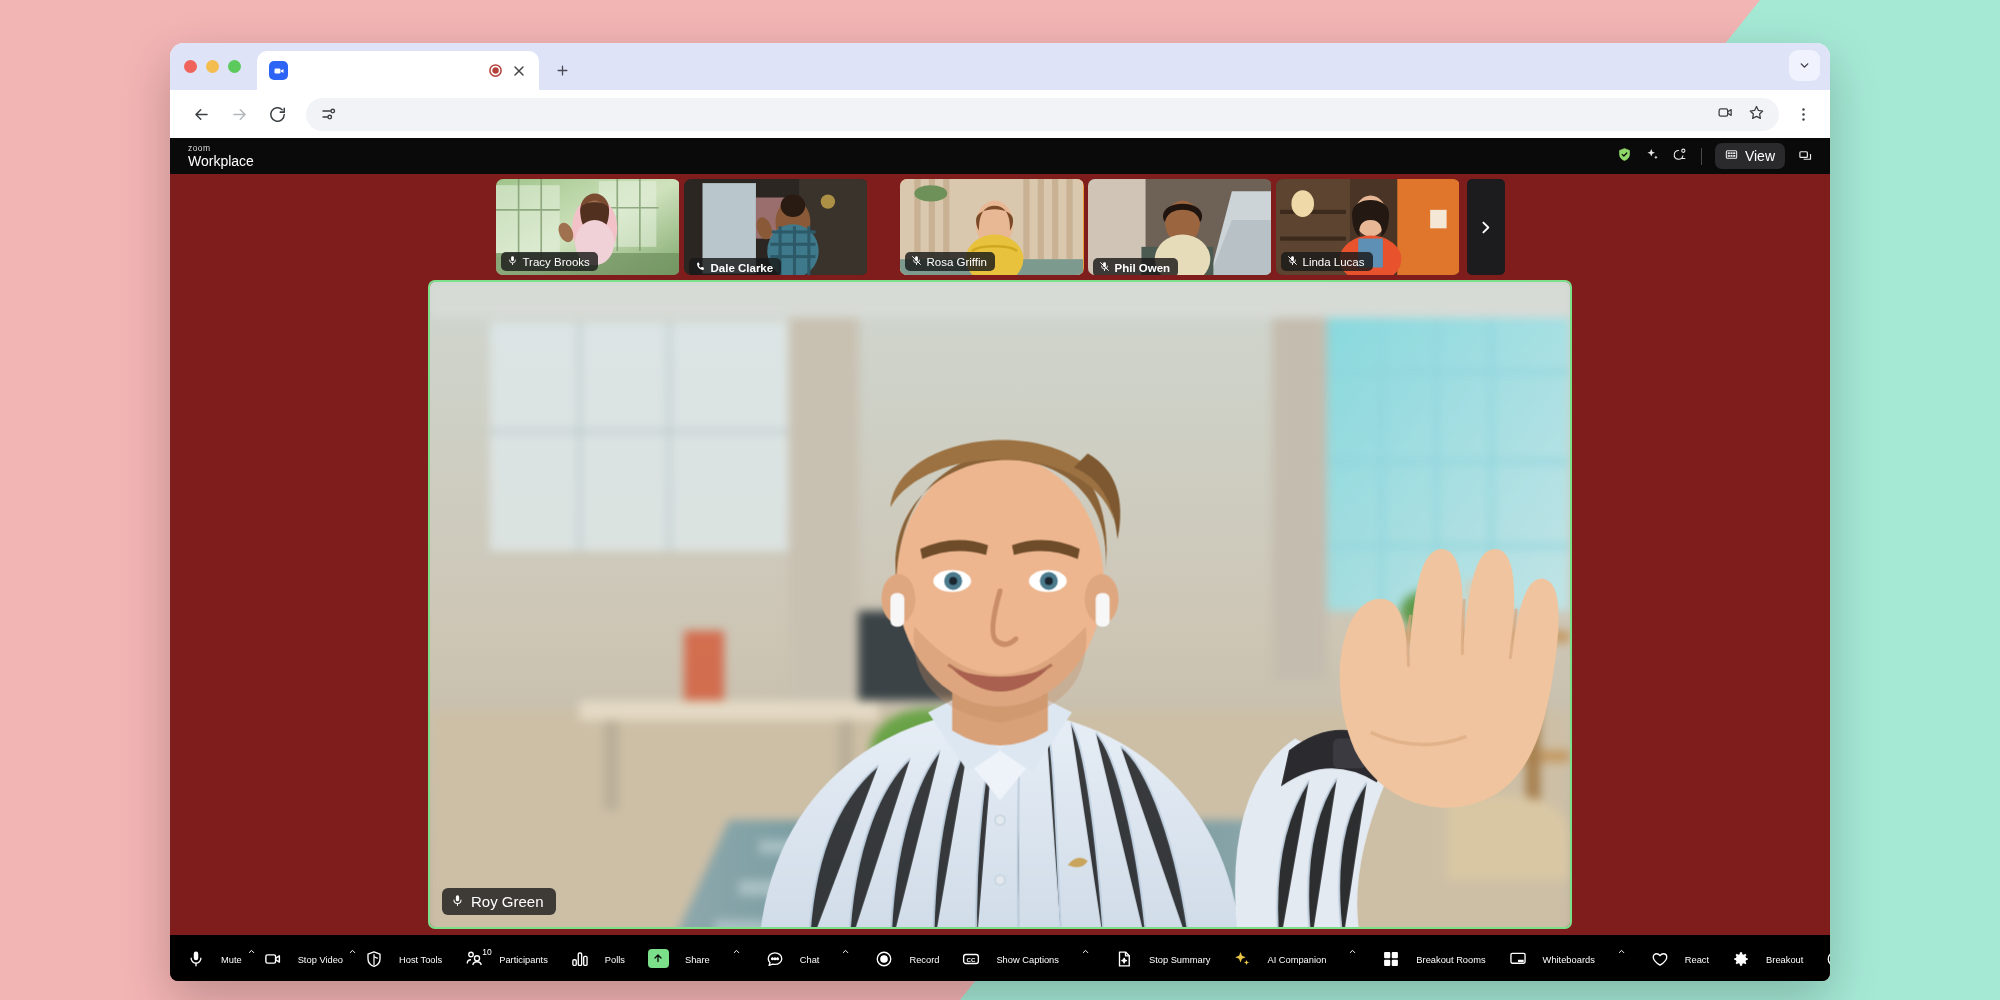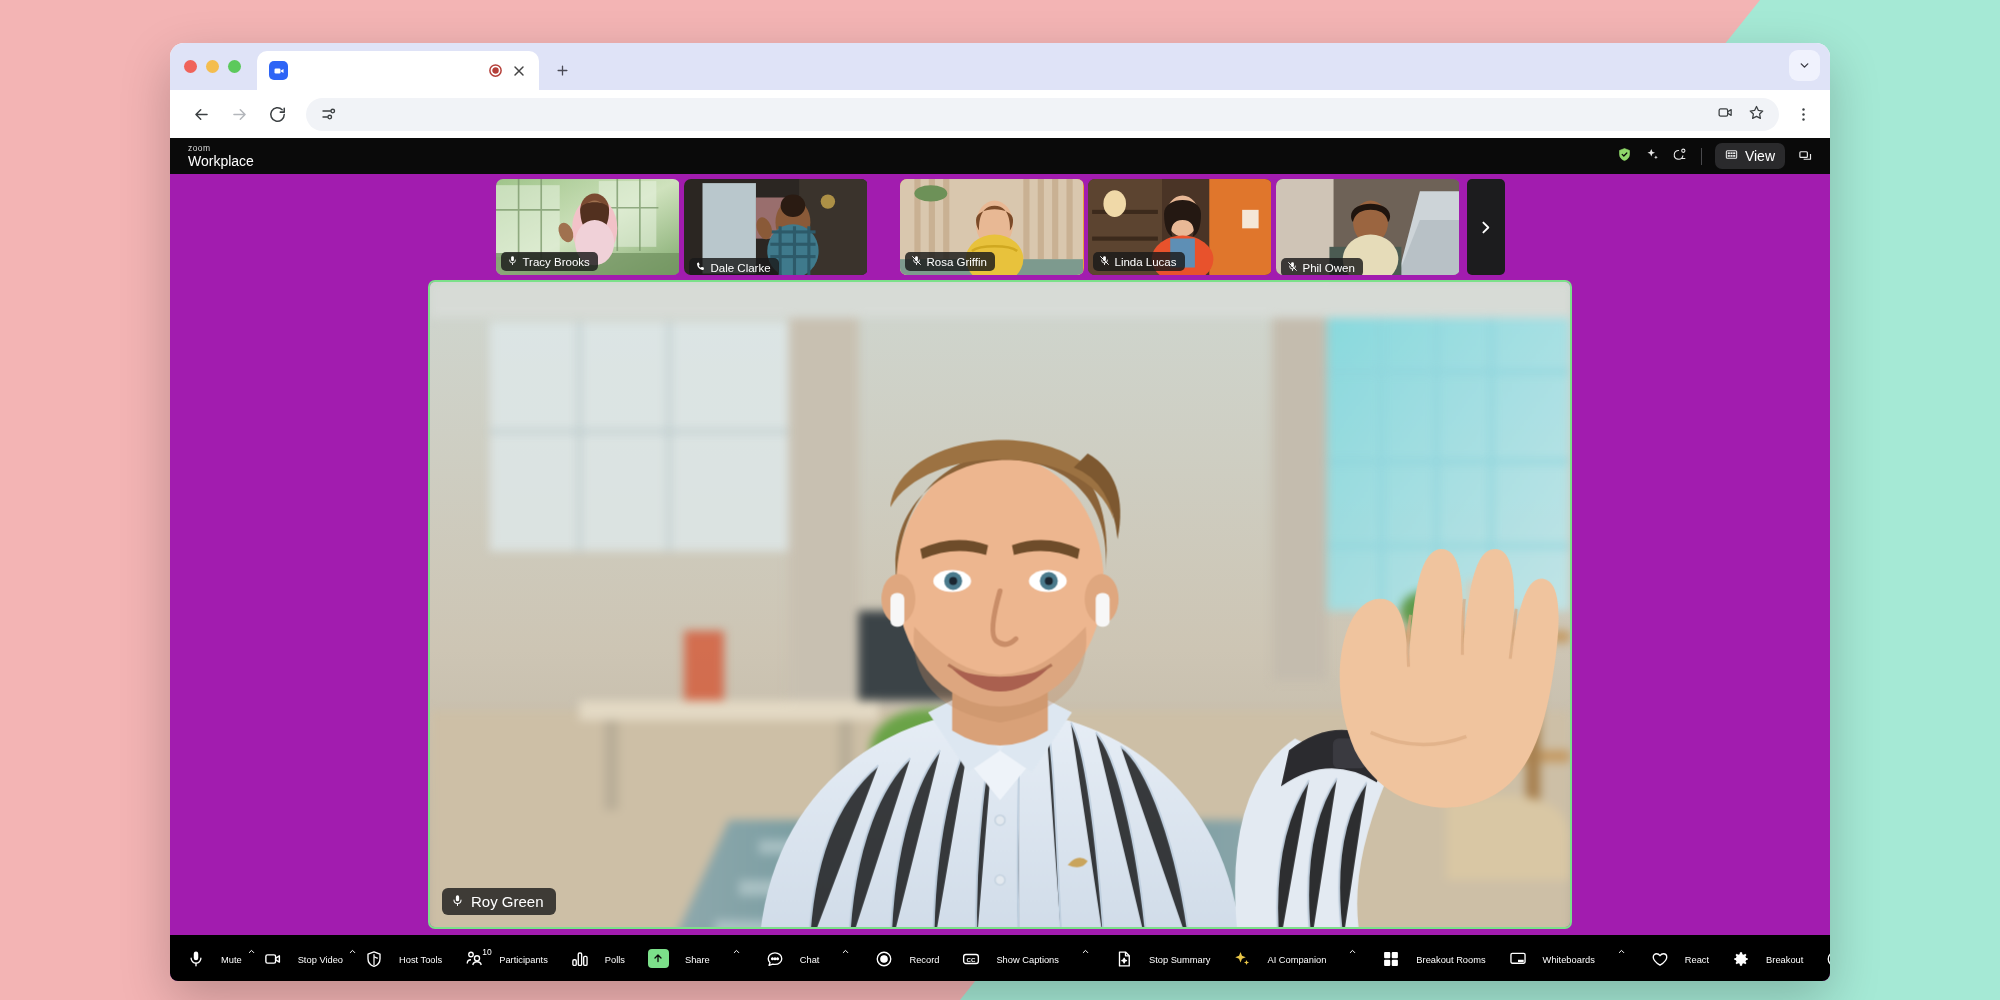--- a/index.html
+++ b/index.html
@@ -73,21 +73,21 @@
     gap: 10px; position: relative;
   }
   .omni-left { width: 18px; height: 18px; color: #3c4043; flex: none; }
   .omni-url { flex: 1; font-size: 12.5px; color: #3c4043; }
   .omni-right { display: flex; gap: 14px; align-items: center; color: #3c4043; }
   .omni-right svg { width: 17px; height: 17px; }
   .kebab { width: 22px; height: 31px; display: flex; align-items: center;
            justify-content: center; color: #3c4043; }
 
   
-  .zoomapp { flex: 1; background: #a21caf; position: relative; display: flex;
+  .zoomapp { flex: 1; background: #7f1d1d; position: relative; display: flex;
              flex-direction: column; }
 
   .zhead {
     height: 36px; display: flex; align-items: center; justify-content: space-between;
     padding: 0 16px 0 18px; background: #0a0a0a; flex: none;
   }
   .zlogo { line-height: 1; }
   .zlogo .z1 { font-size: 8.5px; color: #d8d8d8; letter-spacing: .4px; display: block; }
   .zlogo .z2 { font-size: 14px; color: #fff; display: block; margin-top: 2px; }
   .zhead-right { display: flex; align-items: center; gap: 13px; }
@@ -110,21 +110,21 @@
     overflow: hidden; flex: none;
   }
   .thumb.active { outline: 2.5px solid #e8a13a; outline-offset: -2.5px; margin-left: 28px; }
   .tlabel {
     position: absolute; left: 5px; bottom: 4px;
     background: rgba(26,26,26,.82); border-radius: 5px;
     display: flex; align-items: center; gap: 5px;
     padding: 3px 8px 3px 6px; color: #fff; font-size: 11.5px;
     white-space: nowrap; max-width: 95%;
   }
-  .tlabel.shift { bottom: -2px; }
+  .tlabel.shift { bottom: -2px; font-weight: bold; }
   .tlabel svg { width: 11px; height: 11px; flex: none; }
   .stripnext {
     width: 38px; height: 96px; background: #1c1c1e; border-radius: 5px;
     display: flex; align-items: center; justify-content: center; color: #fff;
     flex: none; margin-left: 3px;
   }
   .stripnext svg { width: 17px; height: 17px; }
 
   
   .stage { flex: 1; display: flex; justify-content: center; padding: 2px 0 6px 0; }
@@ -430,51 +430,20 @@
                 <path d="M12 17.5V21" stroke="currentColor" stroke-width="1.9" stroke-linecap="round"></path>
                 <path d="M3.5 3.5l17 17" stroke="currentColor" stroke-width="2.1" stroke-linecap="round"></path>
               </svg>
           </span>
           <span>Rosa Griffin</span>
         </div>
       </div>
 
       <div class="thumb">
         <svg class="ph" viewBox="0 0 179 96" preserveAspectRatio="none">
-          <rect width="179" height="96" fill="#4a3426"></rect>
-          <rect x="0" y="0" width="72" height="96" fill="#5c4430"></rect>
-          <g fill="#3c2a1c">
-              <rect x="4" y="30" width="64" height="4"></rect>
-              <rect x="4" y="56" width="64" height="4"></rect>
-            </g>
-          <rect x="118" y="0" width="61" height="96" fill="#e0762c"></rect>
-          <rect x="150" y="30" width="16" height="18" fill="#f5e7d6"></rect>
-          <ellipse cx="26" cy="24" rx="11" ry="13" fill="#f0d9a8"></ellipse>
-          <g>
-              <ellipse cx="92" cy="36" rx="16" ry="20" fill="#e8b896"></ellipse>
-              <path d="M74 34c0-18 36-18 36 0 0 12-3 20-8 22 3-10-2-16-10-16s-13 6-10 16c-5-2-8-10-8-22z" fill="#241812"></path>
-              <ellipse cx="92" cy="78" rx="30" ry="23" fill="#e8522c"></ellipse>
-              <path d="M80 58h24v28H80z" fill="#5e8fb5"></path>
-            </g>
-        </svg>
-        <div class="tlabel">
-          <span>
-            <svg viewBox="0 0 24 24" fill="currentColor">
-                <rect x="9" y="2.5" width="6" height="11" rx="3"></rect>
-                <path d="M5.5 11a6.5 6.5 0 0 0 13 0" fill="none" stroke="currentColor" stroke-width="1.9" stroke-linecap="round"></path>
-                <path d="M12 17.5V21" stroke="currentColor" stroke-width="1.9" stroke-linecap="round"></path>
-                <path d="M3.5 3.5l17 17" stroke="currentColor" stroke-width="2.1" stroke-linecap="round"></path>
-              </svg>
-          </span>
-          <span>Linda Lucas</span>
-        </div>
-      </div>
-
-      <div class="thumb">
-        <svg class="ph" viewBox="0 0 179 96" preserveAspectRatio="none">
           <rect width="179" height="96" fill="#6e6257"></rect>
           <rect x="0" y="0" width="56" height="96" fill="#cfc4b6"></rect>
           <path d="M118 96 L140 12 L179 12 L179 96z" fill="#cdd4d8"></path>
           <path d="M118 96 L140 40 L179 40 L179 96z" fill="#aab4ba" opacity=".6"></path>
           <rect x="52" y="66" width="70" height="30" fill="#4b5b52"></rect>
           <g>
               <ellipse cx="92" cy="42" rx="17" ry="21" fill="#9b6540"></ellipse>
               <path d="M73 36c0-16 38-16 38 0 0 4-2 6-2 6s-1-12-17-12-17 12-17 12-2-2-2-6z" fill="#1f140e"></path>
               <ellipse cx="92" cy="78" rx="27" ry="24" fill="#e6dcb9"></ellipse>
             </g>
@@ -482,20 +451,51 @@
         <div class="tlabel shift">
           <span>
             <svg viewBox="0 0 24 24" fill="currentColor">
                 <rect x="9" y="2.5" width="6" height="11" rx="3"></rect>
                 <path d="M5.5 11a6.5 6.5 0 0 0 13 0" fill="none" stroke="currentColor" stroke-width="1.9" stroke-linecap="round"></path>
                 <path d="M12 17.5V21" stroke="currentColor" stroke-width="1.9" stroke-linecap="round"></path>
                 <path d="M3.5 3.5l17 17" stroke="currentColor" stroke-width="2.1" stroke-linecap="round"></path>
               </svg>
           </span>
           <span>Phil Owen</span>
+        </div>
+      </div>
+
+      <div class="thumb">
+        <svg class="ph" viewBox="0 0 179 96" preserveAspectRatio="none">
+          <rect width="179" height="96" fill="#4a3426"></rect>
+          <rect x="0" y="0" width="72" height="96" fill="#5c4430"></rect>
+          <g fill="#3c2a1c">
+              <rect x="4" y="30" width="64" height="4"></rect>
+              <rect x="4" y="56" width="64" height="4"></rect>
+            </g>
+          <rect x="118" y="0" width="61" height="96" fill="#e0762c"></rect>
+          <rect x="150" y="30" width="16" height="18" fill="#f5e7d6"></rect>
+          <ellipse cx="26" cy="24" rx="11" ry="13" fill="#f0d9a8"></ellipse>
+          <g>
+              <ellipse cx="92" cy="36" rx="16" ry="20" fill="#e8b896"></ellipse>
+              <path d="M74 34c0-18 36-18 36 0 0 12-3 20-8 22 3-10-2-16-10-16s-13 6-10 16c-5-2-8-10-8-22z" fill="#241812"></path>
+              <ellipse cx="92" cy="78" rx="30" ry="23" fill="#e8522c"></ellipse>
+              <path d="M80 58h24v28H80z" fill="#5e8fb5"></path>
+            </g>
+        </svg>
+        <div class="tlabel">
+          <span>
+            <svg viewBox="0 0 24 24" fill="currentColor">
+                <rect x="9" y="2.5" width="6" height="11" rx="3"></rect>
+                <path d="M5.5 11a6.5 6.5 0 0 0 13 0" fill="none" stroke="currentColor" stroke-width="1.9" stroke-linecap="round"></path>
+                <path d="M12 17.5V21" stroke="currentColor" stroke-width="1.9" stroke-linecap="round"></path>
+                <path d="M3.5 3.5l17 17" stroke="currentColor" stroke-width="2.1" stroke-linecap="round"></path>
+              </svg>
+          </span>
+          <span>Linda Lucas</span>
         </div>
       </div>
 
       <div class="stripnext">
         <svg viewBox="0 0 24 24" fill="none" stroke="currentColor" stroke-width="2.6" stroke-linecap="round" stroke-linejoin="round">
             <path d="M9 5l7 7-7 7"></path>
           </svg>
       </div>
     </div>
 

